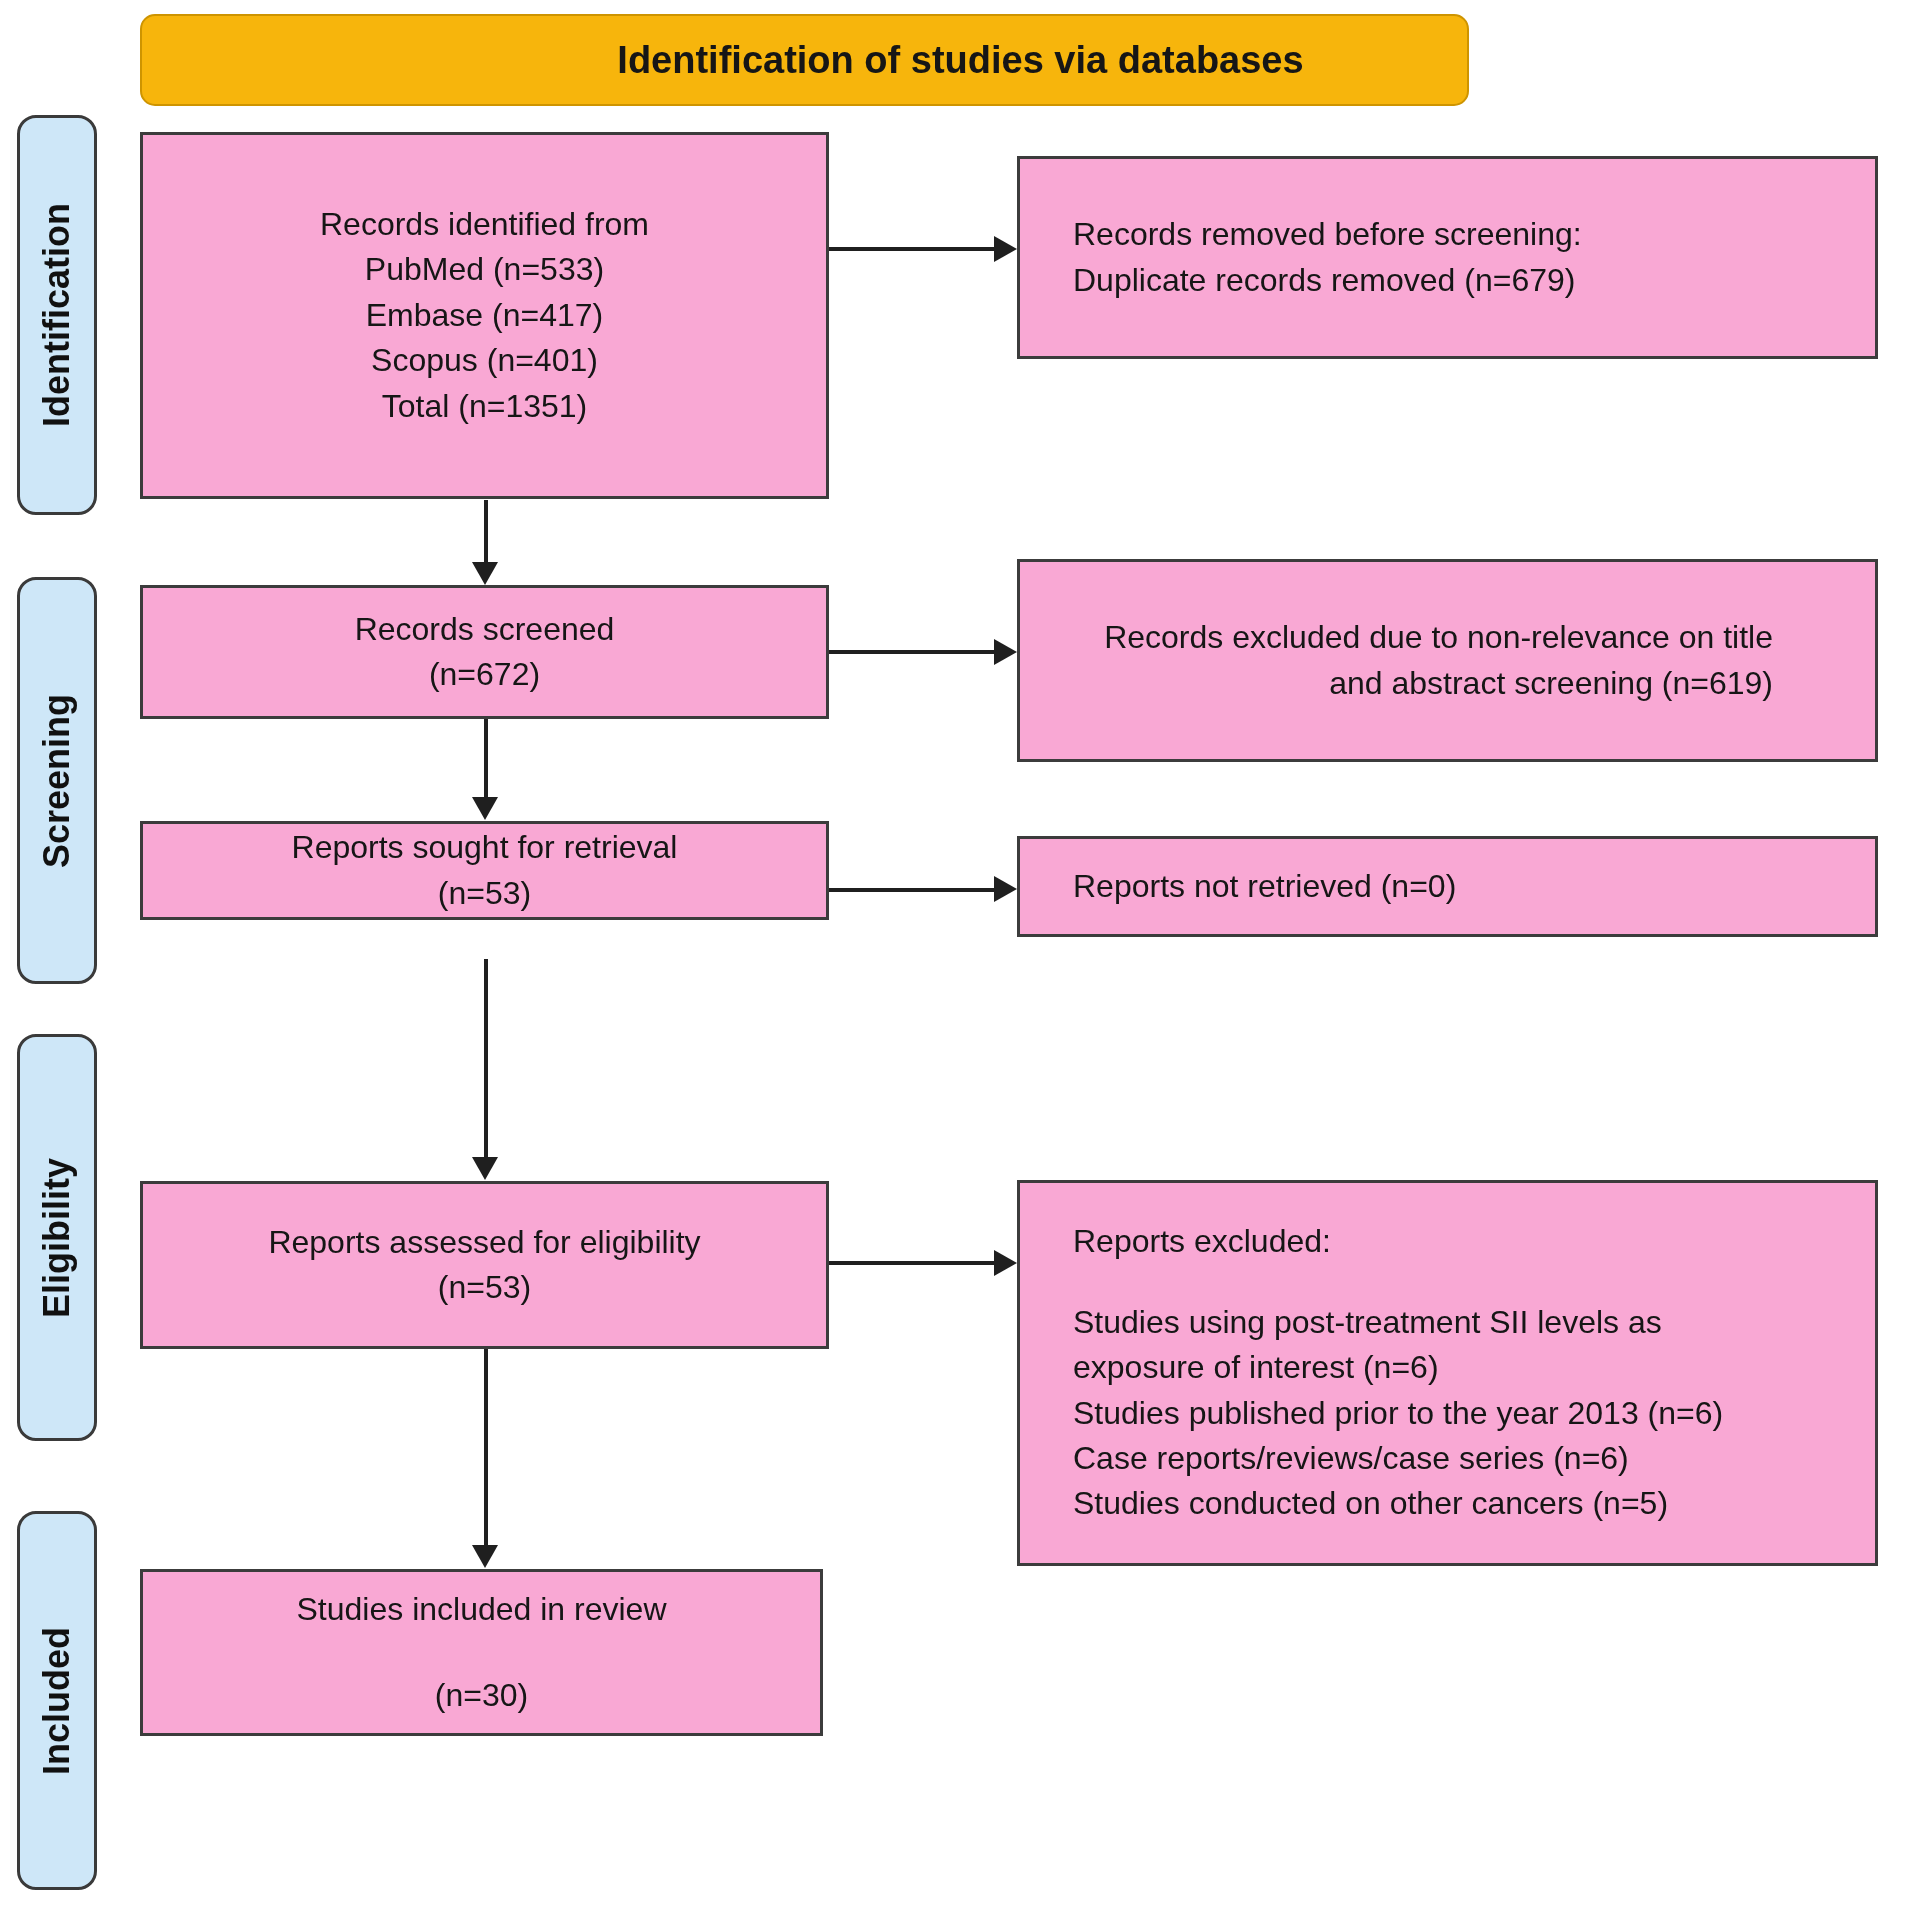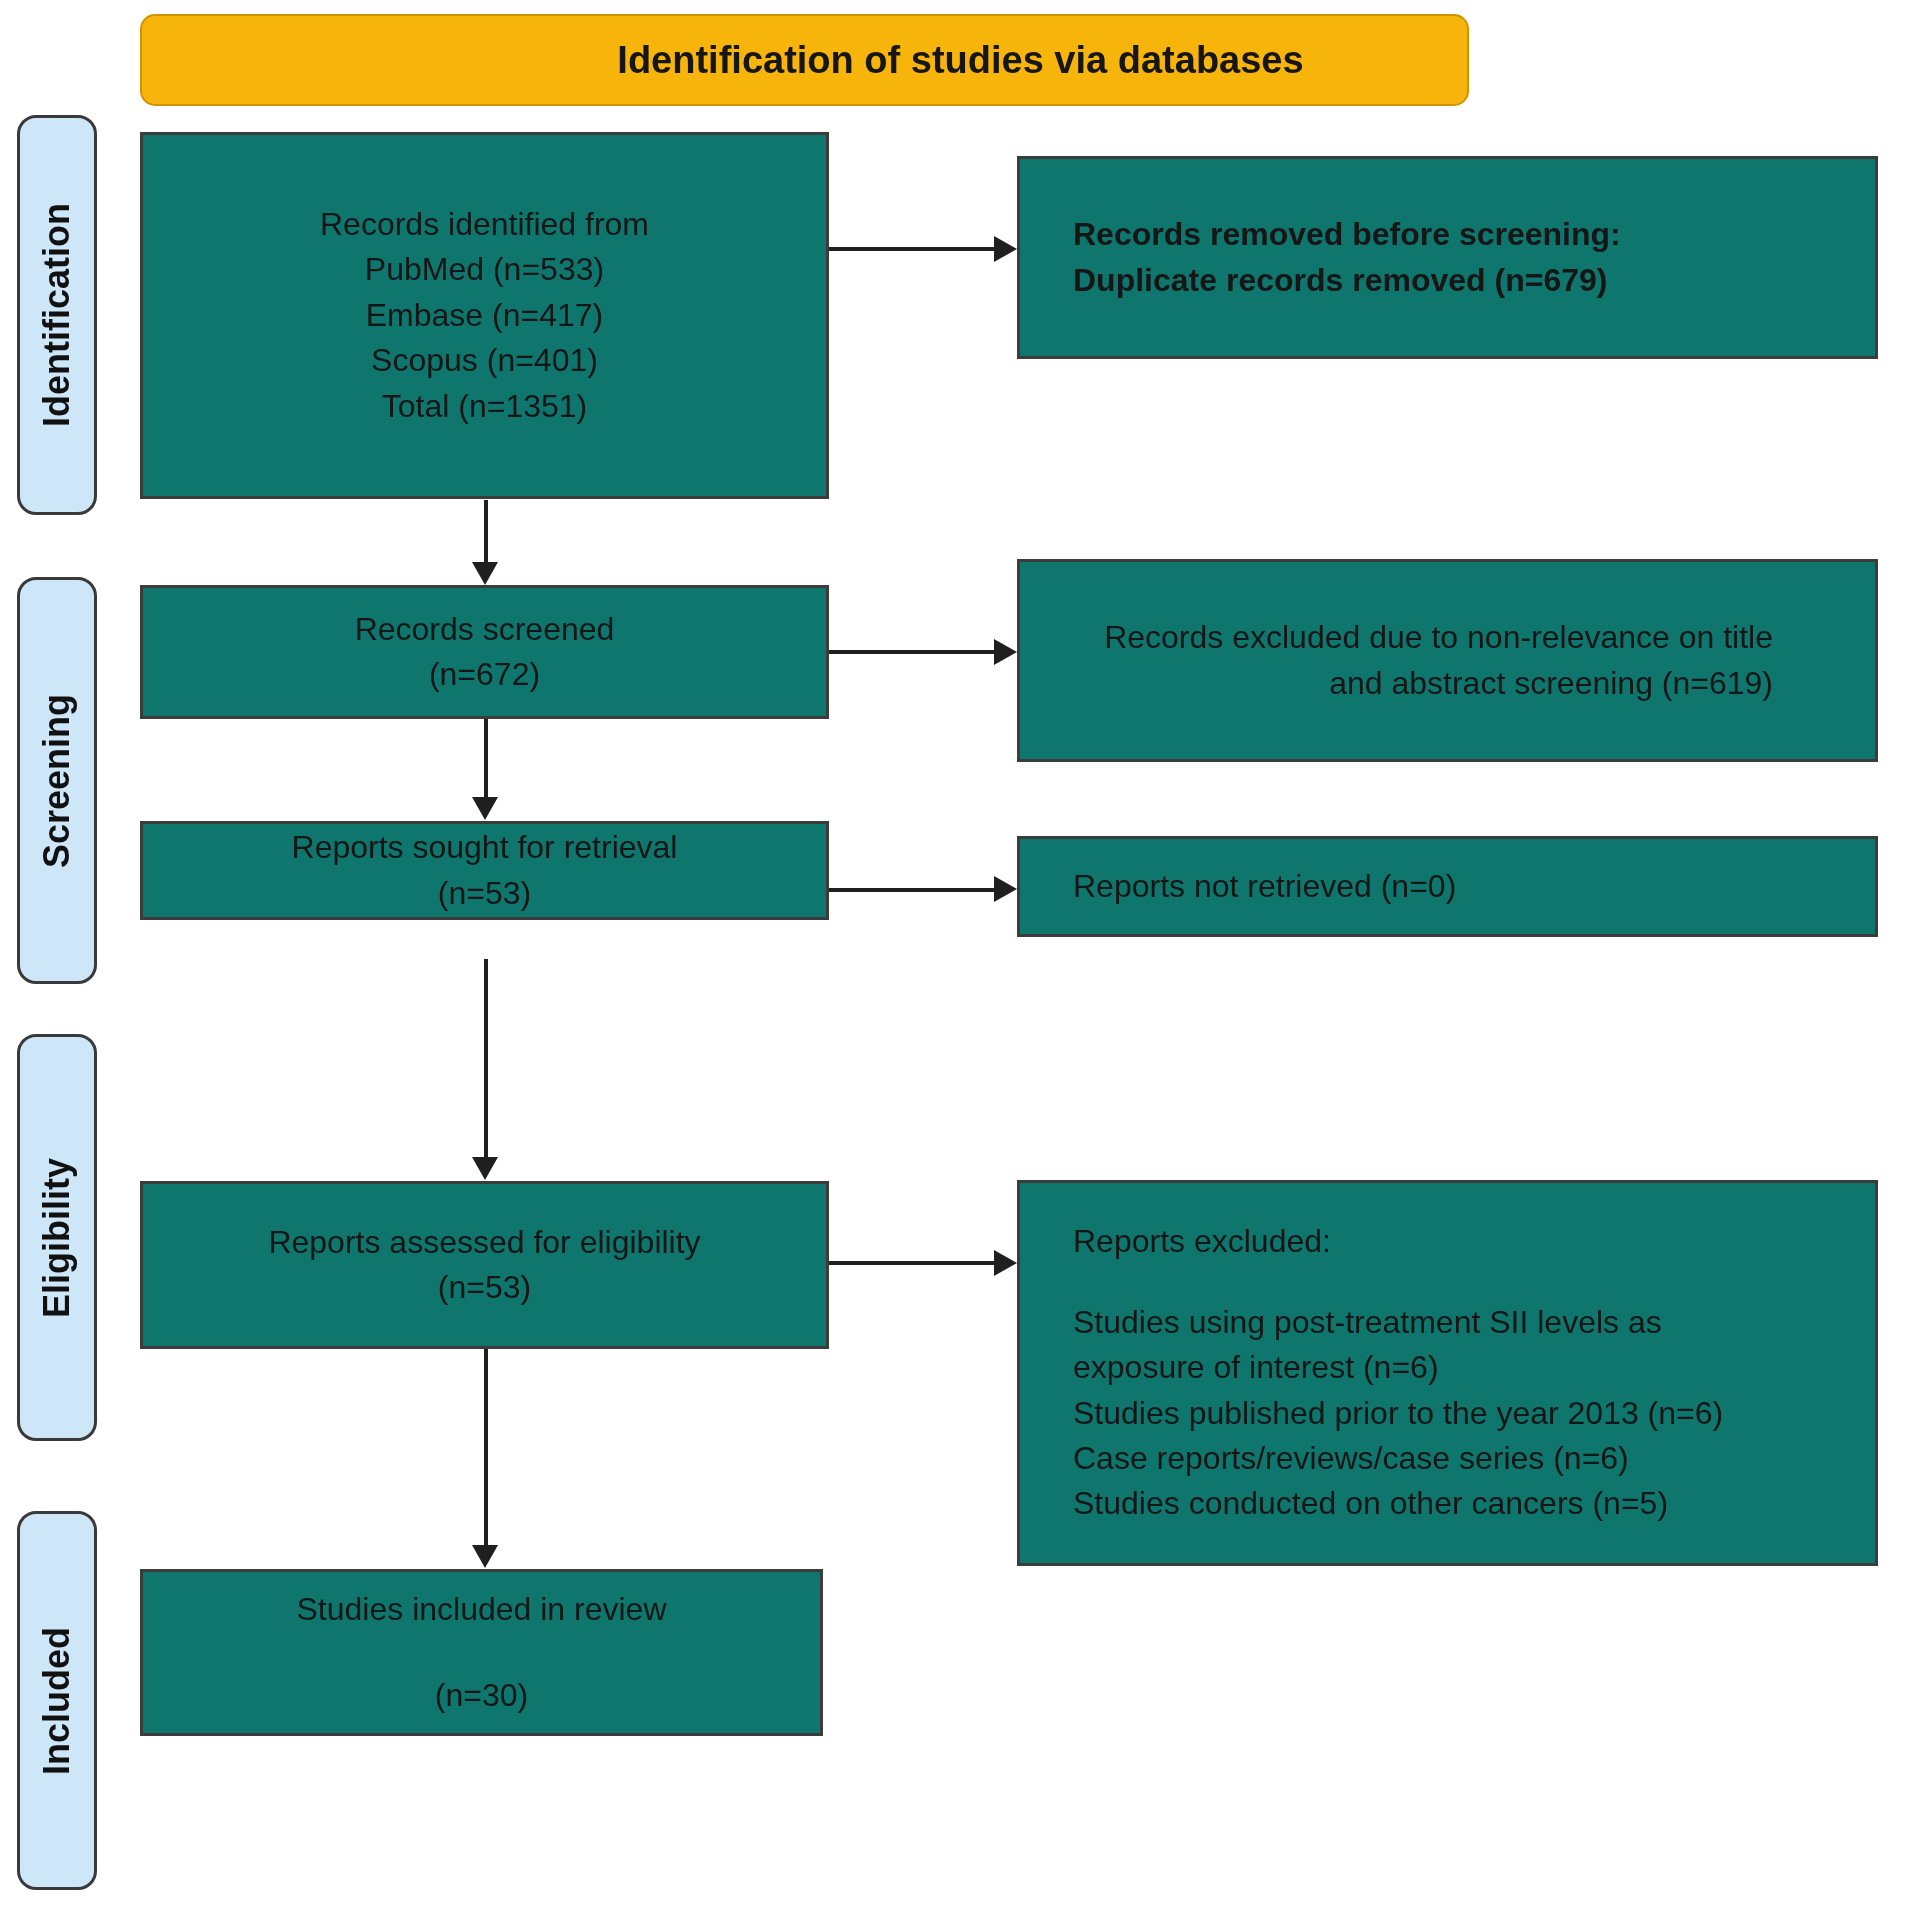--- a/index.html
+++ b/index.html
@@ -26,31 +26,31 @@
   .stage .vtext{
     transform:rotate(-90deg);white-space:nowrap;
     font-size:36px;font-weight:bold;color:#111;
   }
   #stage-identification{top:115px;height:400px;}
   #stage-screening{top:577px;height:407px;}
   #stage-eligibility{top:1034px;height:407px;}
   #stage-included{top:1511px;height:379px;}
 
   .box{
-    position:absolute;background:#0f766e;
+    position:absolute;background:#f9a8d4;
     border:3.8px solid var(--box_border,#3c3c3c);
     box-sizing:border-box;
     font-size:32px;line-height:1.42;color:#161616;
     display:flex;flex-direction:column;justify-content:center;
   }
   .box.center{align-items:center;text-align:center;}
   .box.left{align-items:flex-start;text-align:left;padding-left:53px;padding-right:38px;}
 
   #box-identified{left:140px;top:132px;width:689px;height:367px;}
-  #box-removed{left:1017px;top:156px;width:861px;height:203px;font-weight:bold;}
+  #box-removed{left:1017px;top:156px;width:861px;height:203px;}
   #box-screened{left:140px;top:585px;width:689px;height:134px;}
   #box-excluded-screening{left:1017px;top:559px;width:861px;height:203px;text-align:right;}
   #box-sought{left:140px;top:821px;width:689px;height:99px;}
   #box-not-retrieved{left:1017px;top:836px;width:861px;height:101px;}
   #box-assessed{left:140px;top:1181px;width:689px;height:168px;}
   #box-excluded-eligibility{left:1017px;top:1180px;width:861px;height:386px;}
   #box-included{left:140px;top:1569px;width:683px;height:167px;gap:40px;}
 
   .wrap-740{max-width:700px;}
 

